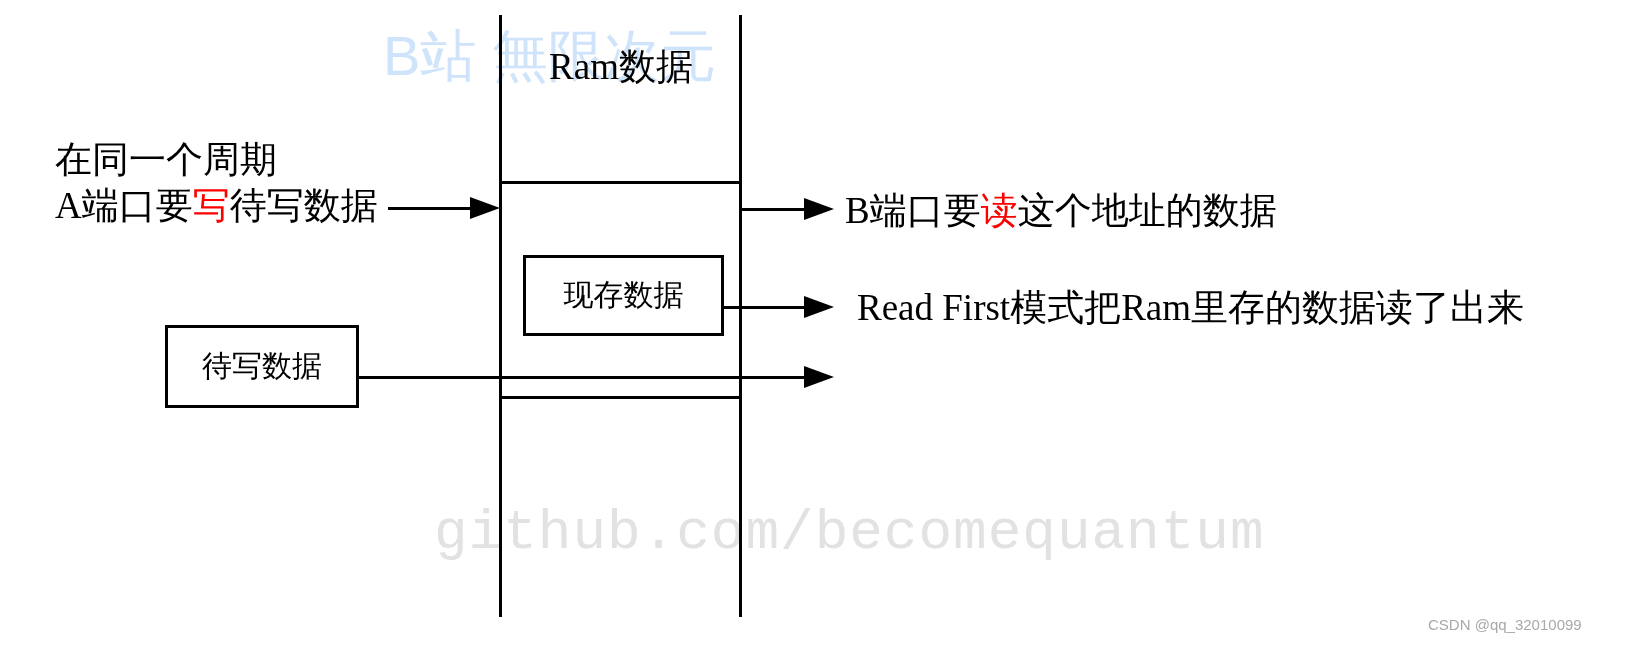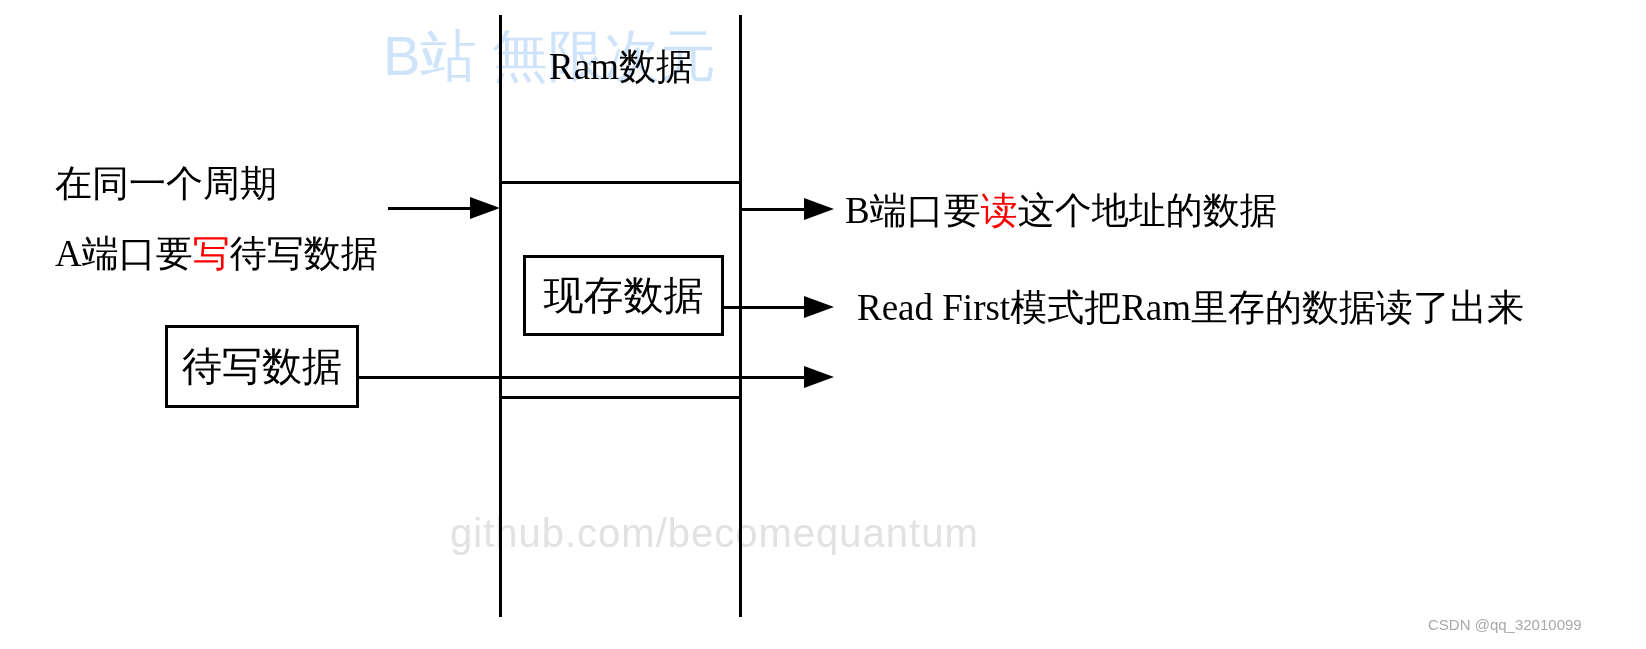--- a/index.html
+++ b/index.html
@@ -29,49 +29,49 @@
   .txt{
     position:absolute;z-index:3;
     font-size:37px;line-height:46px;white-space:nowrap;
   }
   .red{color:var(--red);}
   .box{
     position:absolute;z-index:3;
     border:3px solid var(--line);
     background:#ffffff;
     display:flex;align-items:center;justify-content:center;
-    font-size:40px;white-space:nowrap;
+    font-size:30px;white-space:nowrap;
   }
   .ram-title{
     position:absolute;z-index:3;
     left:500px;top:42px;width:242px;
     text-align:center;font-size:37px;white-space:nowrap;
   }
   .wm-top{
     position:absolute;z-index:1;
     left:383px;top:14px;
     font-family:"Liberation Sans","DejaVu Sans",sans-serif;
     font-size:56px;line-height:84px;
     color:var(--wm-blue);white-space:nowrap;
   }
   .wm-bottom{
     position:absolute;z-index:1;
-    left:450px;top:500px;
-    font-family:Liberation Sans, sans-serif;
-    font-size:40px;line-height:66px;
+    left:434px;top:500px;
+    font-family:Liberation Mono, monospace;
+    font-size:56px;line-height:66px;
     color:var(--wm-gray);white-space:nowrap;letter-spacing:1px;
   }
   .wm-csdn{
     position:absolute;z-index:3;
     left:1428px;top:616px;
     font-family:"Liberation Sans","DejaVu Sans",sans-serif;
     font-size:15px;color:var(--csdn-gray);white-space:nowrap;
   }
   .multiline{white-space:normal;}
-  .multiline div{white-space:nowrap;margin-top:24px;}
+  .multiline div{white-space:nowrap;}
 </style>
 </head>
 <body>
 
 <div id="canvas">
 
   <div class="wm-top">B站 無限次元</div>
   <div class="wm-bottom">github.com/becomequantum</div>
 
   <div class="vline" style="left:499px;top:15px;height:602px;"></div>

